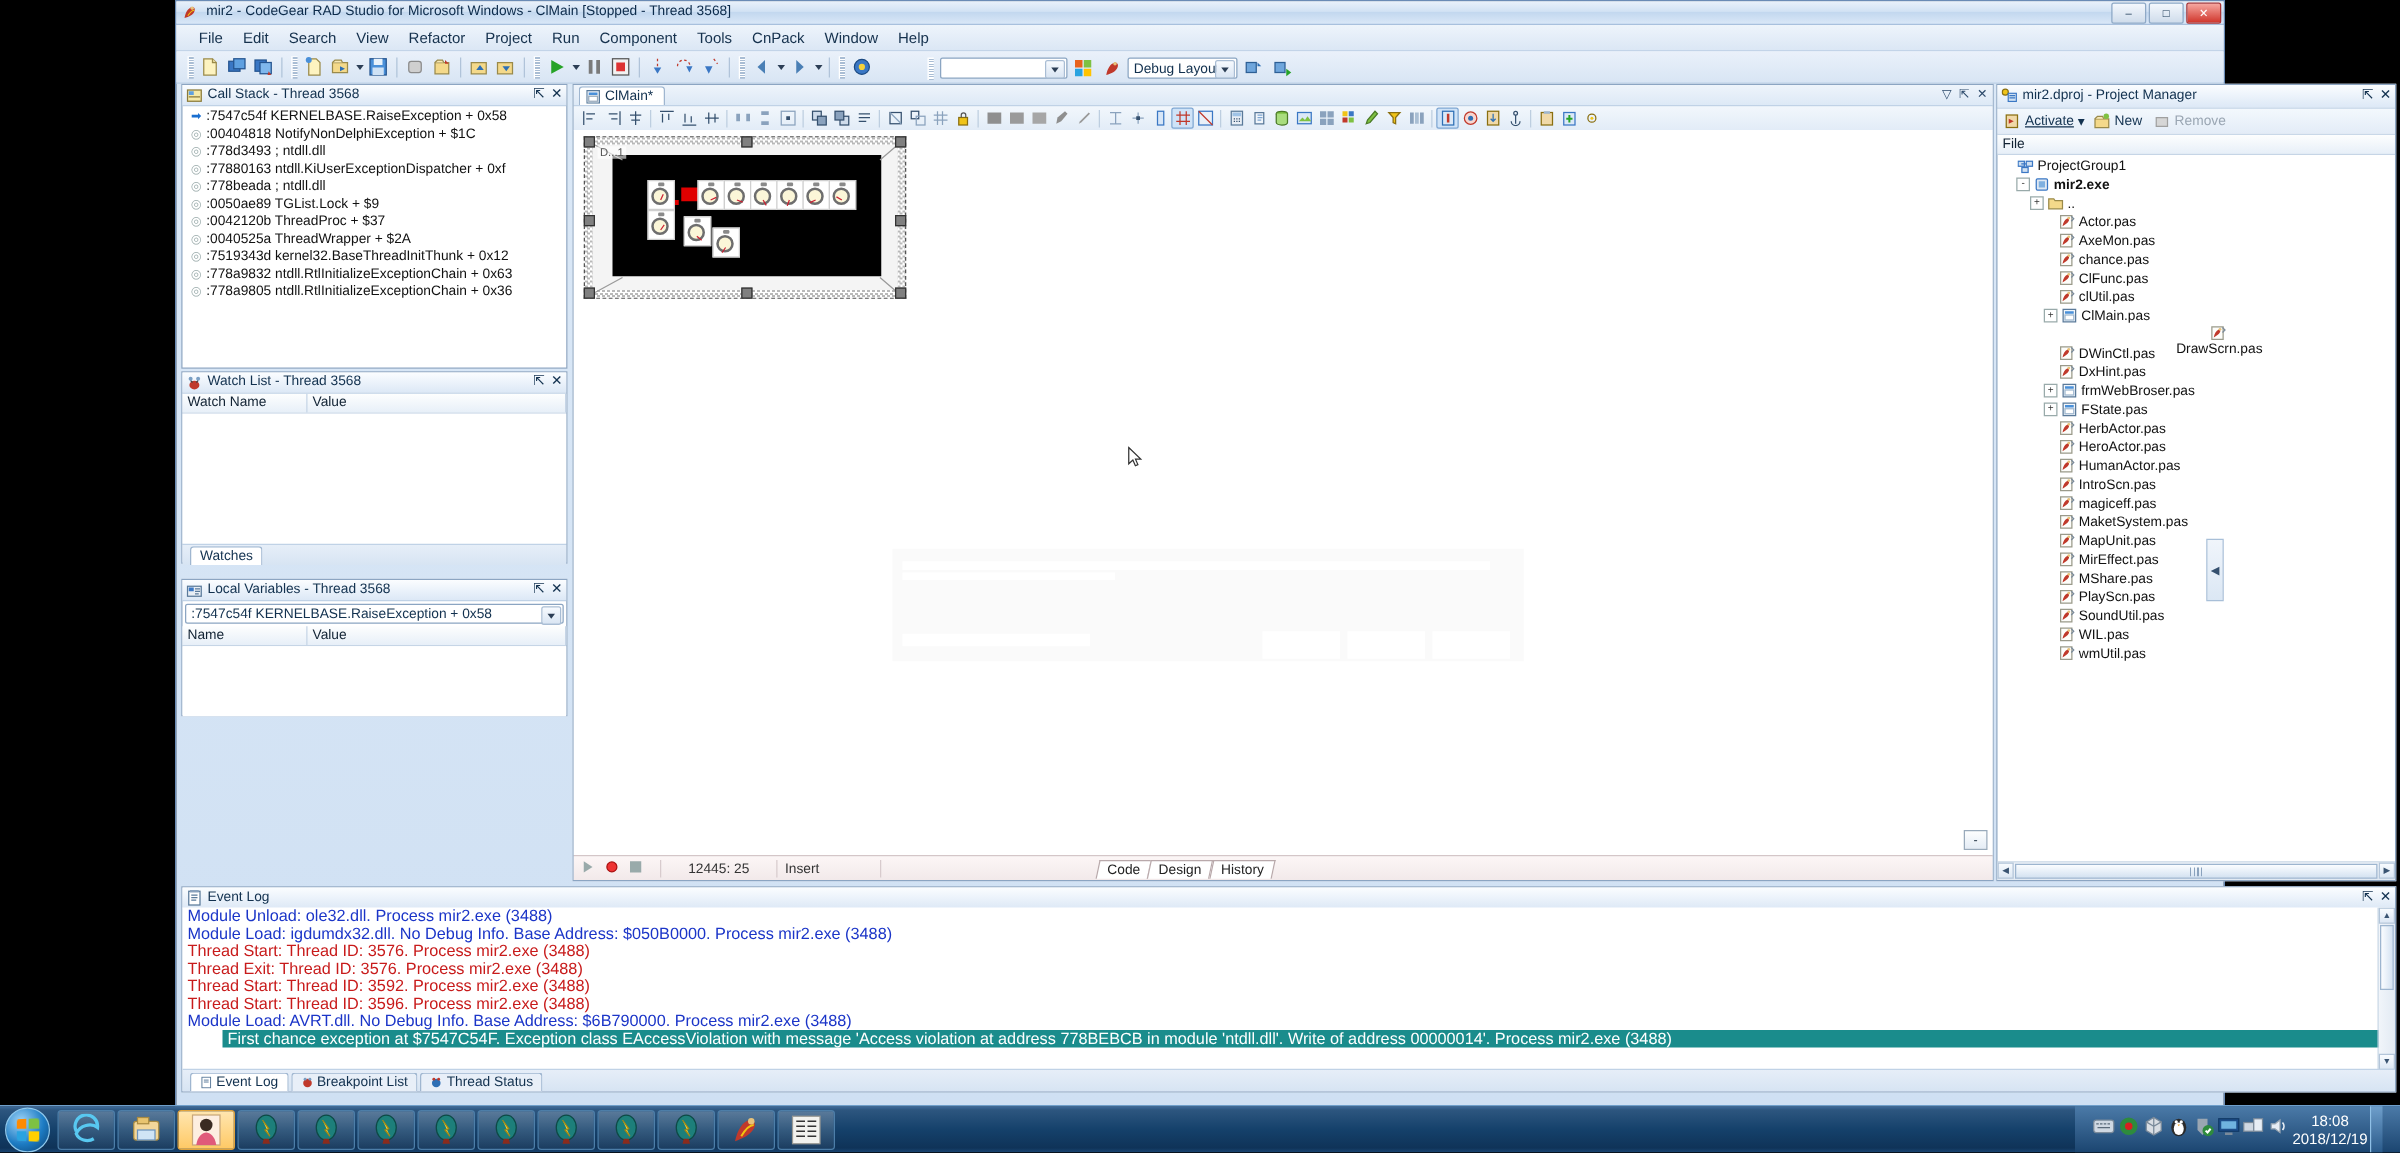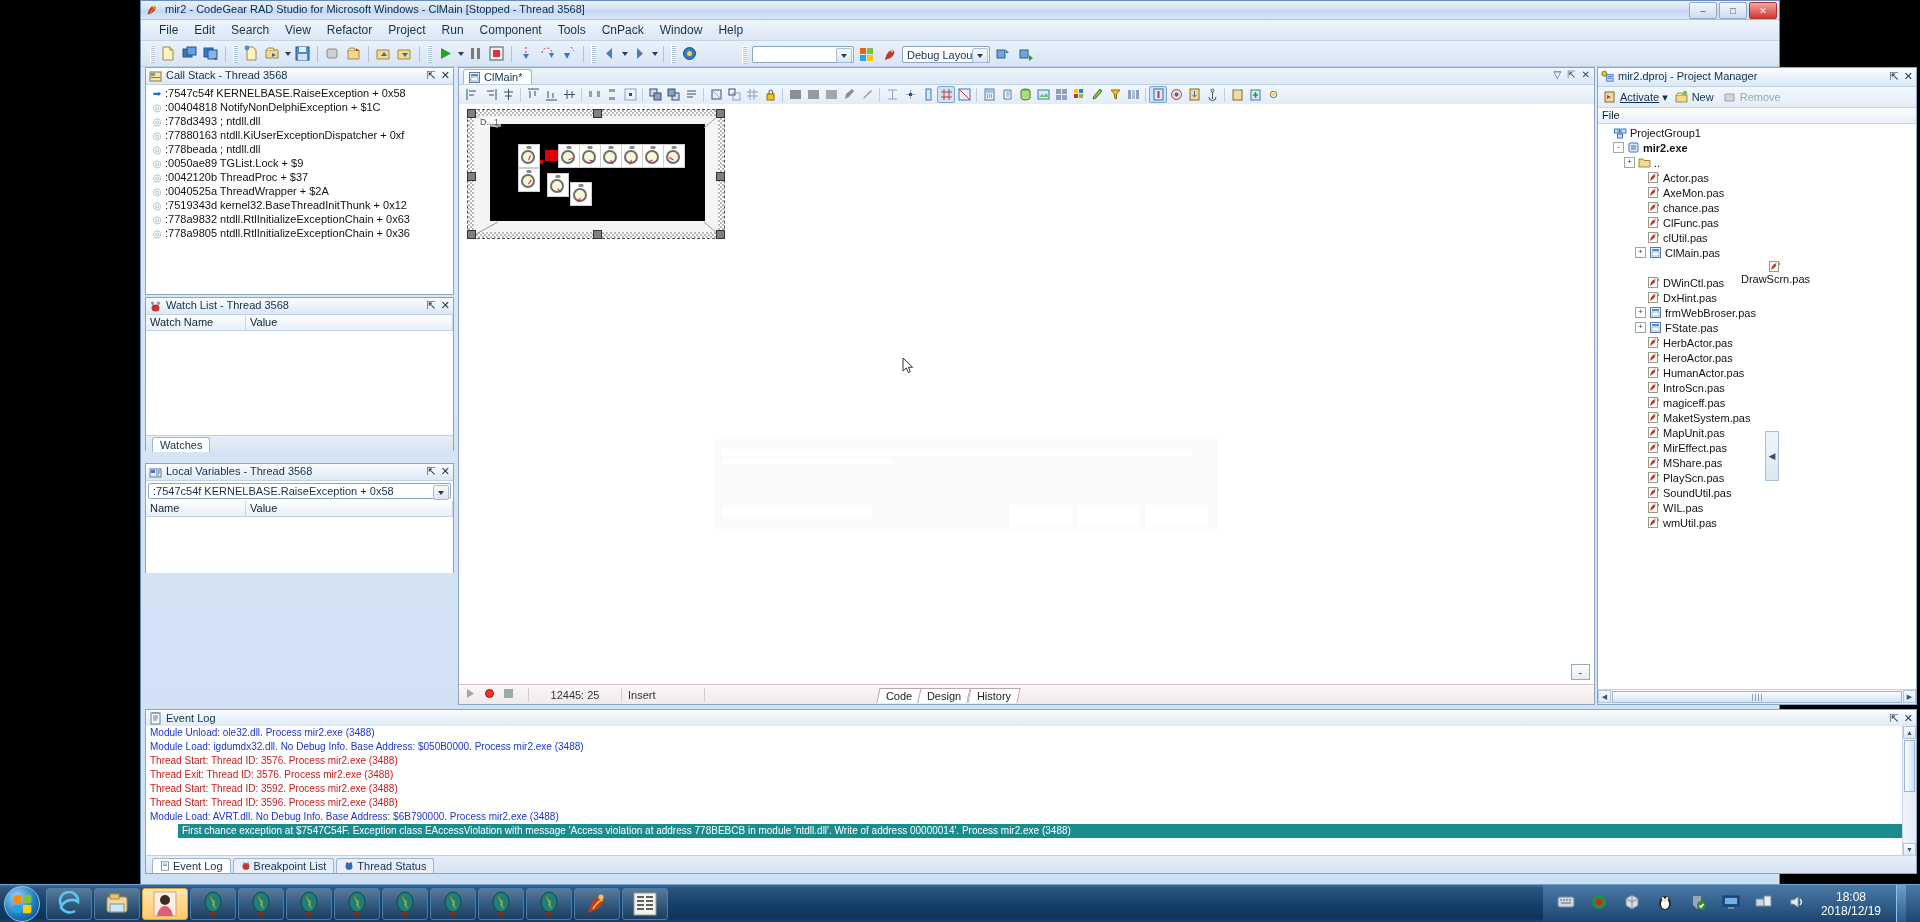--- a/index.html
+++ b/index.html
@@ -125,21 +125,21 @@
     font-size:11px;color:#12314f;}
   .pmtool .gray{color:#9aa6b3;}
   .tree{font-size:11px;color:#111;padding-top:1px;}
   .trow{height:15px;display:flex;align-items:center;white-space:nowrap;}
   .exp{width:9px;height:9px;border:1px solid #9aa;background:#fff;font-size:8px;line-height:7px;
     text-align:center;color:#333;margin-right:3px;}
   .fileicon{width:13px;height:13px;margin-right:3px;flex:none;}
 
   
   .logarea{position:absolute;left:0;right:0;top:16px;bottom:17px;background:#fff;overflow:hidden;}
-  .logrow{height:14px;font-size:10px;line-height:14px;padding-left:4px;white-space:nowrap;}
+  .logrow{height:14px;font-size:13px;line-height:14px;padding-left:4px;white-space:nowrap;}
   .logrow.blue{color:#1b35c8;}
   .logrow.red{color:#c81b1b;}
   .logrow.sel{background:#1a8c8c;color:#fff;margin-left:32px;}
 
   .vscroll{position:absolute;right:0;top:0;bottom:0;width:13px;
     background:linear-gradient(90deg,#f1f5fa,#e2eaf3);border-left:1px solid #c8d6e5;}
   .vscroll .sbtn{height:13px;background:linear-gradient(180deg,#f8fbfe,#dce7f4);
     border:1px solid #b3c5d9;box-sizing:border-box;display:flex;align-items:center;justify-content:center;}
   .vscroll .thumb{position:absolute;left:1px;right:1px;background:linear-gradient(90deg,#fbfdff,#d4e2f1);
     border:1px solid #9db5cf;box-sizing:border-box;}
@@ -161,21 +161,21 @@
   .startorb:after{content:"";position:absolute;left:8px;top:8px;width:18px;height:18px;
     background:
       linear-gradient(#ff8a00,#ff8a00) 0 0/8px 8px no-repeat,
       linear-gradient(#7ec142,#7ec142) 10px 0/8px 8px no-repeat,
       linear-gradient(#29a3e0,#29a3e0) 0 10px/8px 8px no-repeat,
       linear-gradient(#ffd000,#ffd000) 10px 10px/8px 8px no-repeat;
     border-radius:2px;transform:perspective(20px) rotateY(-6deg);}
   .tbitem{position:absolute;top:3px;height:30px;border:1px solid #4d7ea8;border-radius:3px;
     background:linear-gradient(180deg,rgba(255,255,255,.22),rgba(255,255,255,.05));}
   .tbitem.active{background:linear-gradient(180deg,#ffe6b0,#ffc965);border-color:#e0a33c;}
-  .tray{position:absolute;right:0;top:0;height:37px;display:flex;align-items:center;gap:15px;
+  .tray{position:absolute;right:0;top:0;height:37px;display:flex;align-items:center;gap:2px;
     padding:0 14px 0 14px;background:linear-gradient(180deg,#4b7aa8,#1b4570);}
   .trayclock{color:#fff;font-size:12px;text-align:center;line-height:14px;white-space:nowrap;}
 
   .ghost{position:absolute;background:#fafafa;}
   .ghost .gl{position:absolute;background:#fff;}
   .cursor{position:absolute;width:12px;height:18px;}
 </style>
 </head>
 <body>
 

